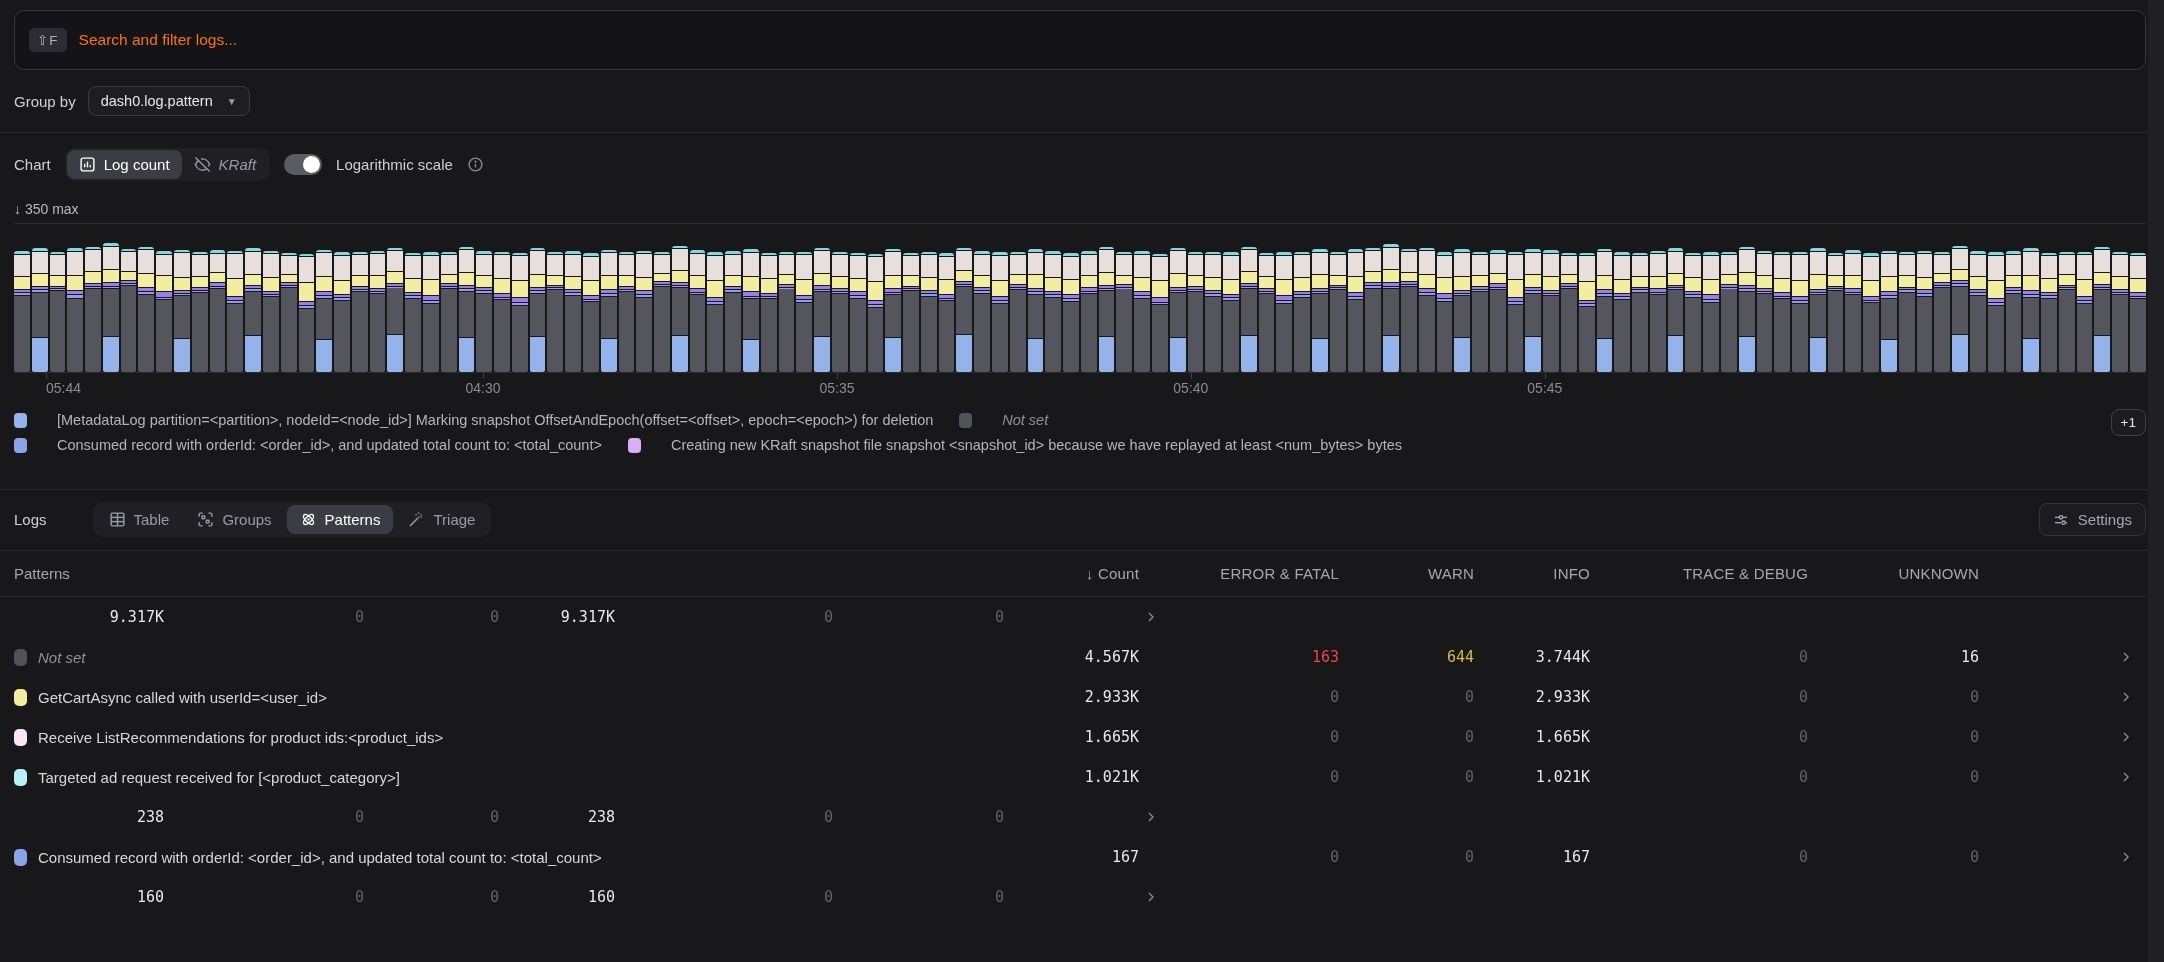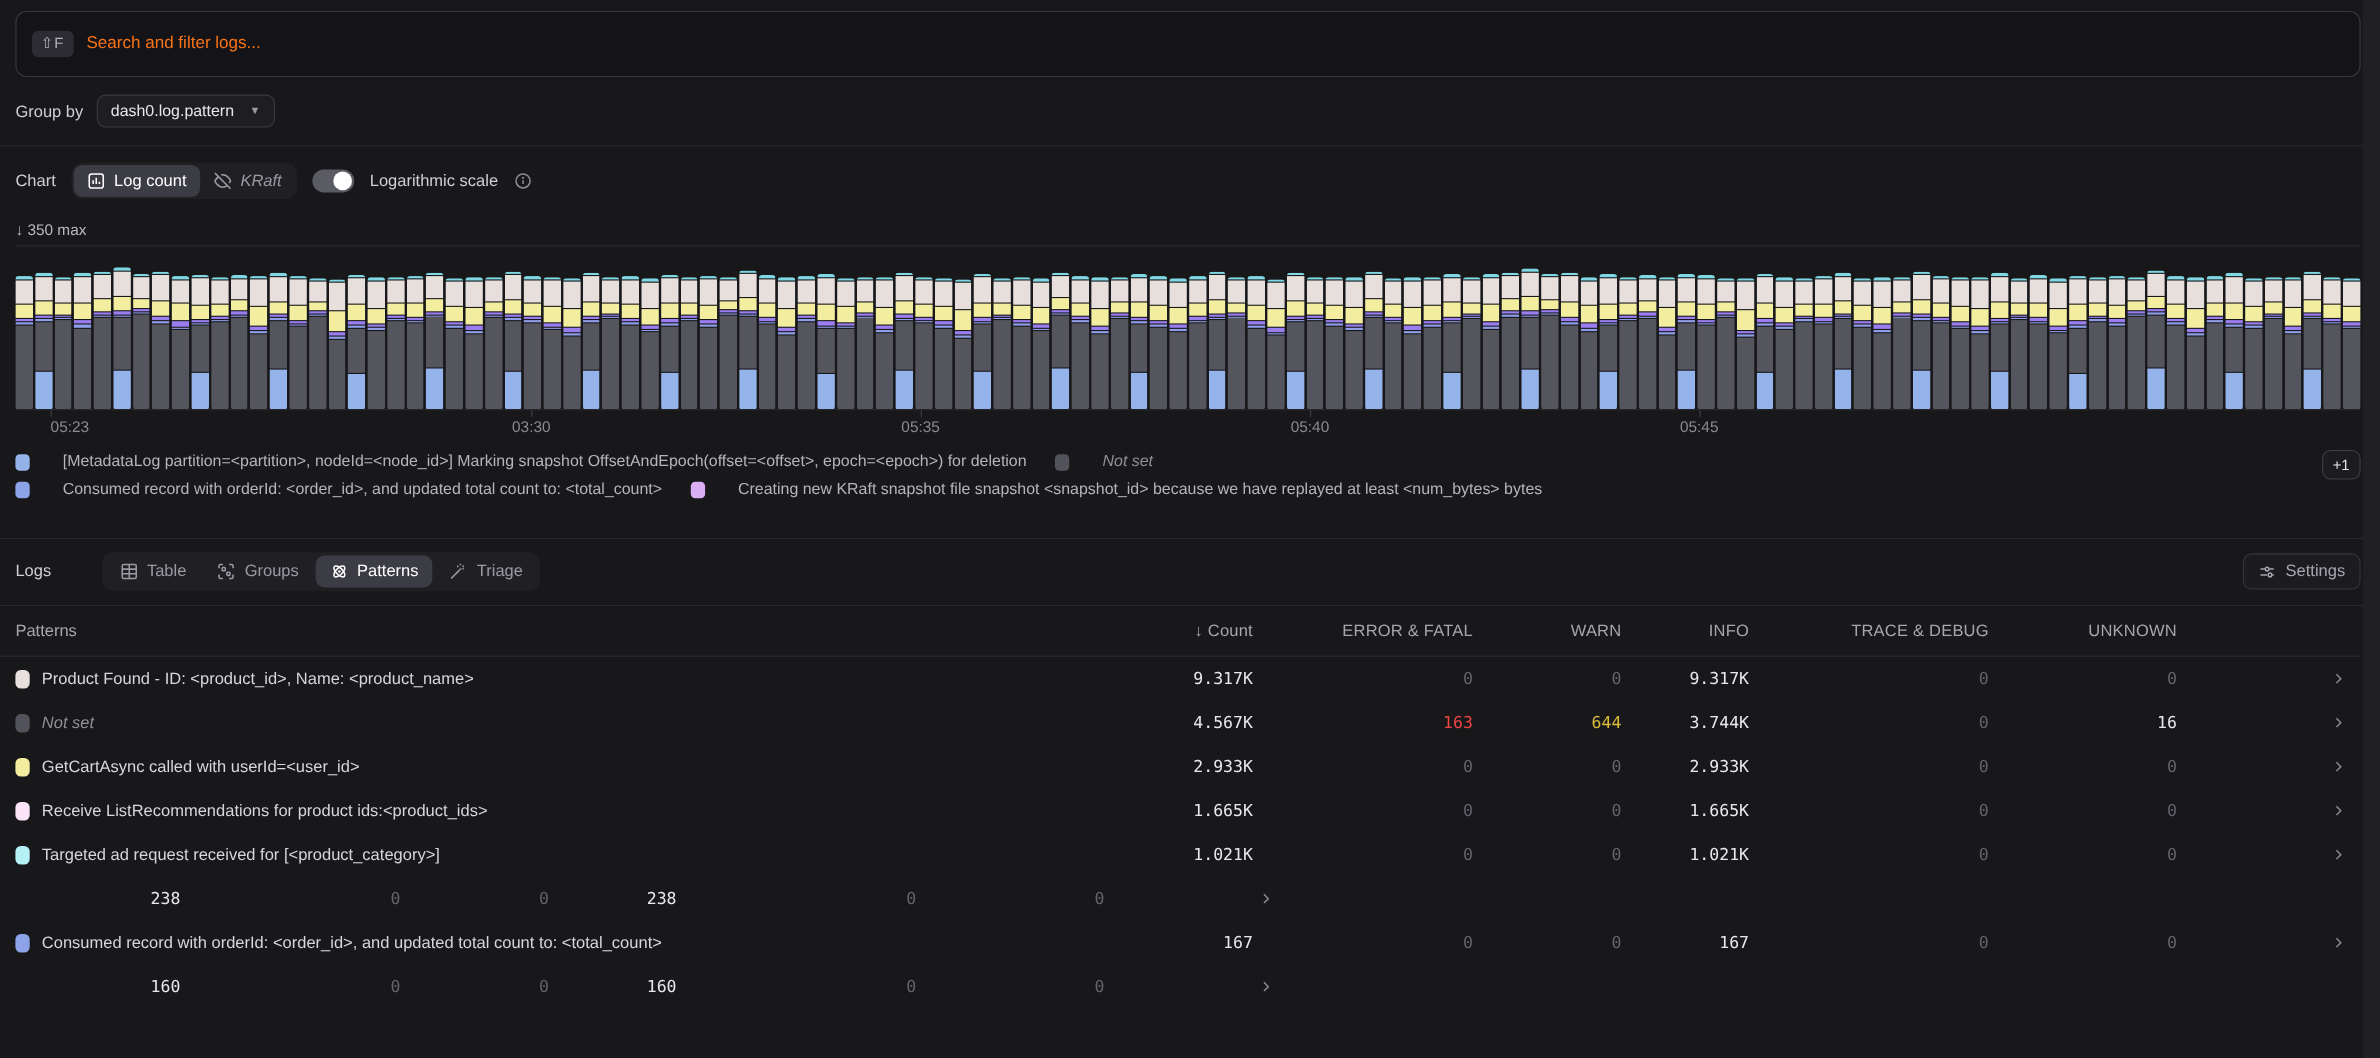--- a/index.html
+++ b/index.html
@@ -1168,23 +1168,23 @@
       <div class="seg" style="height: 72.6px; background: rgb(85, 85, 94);"></div>
       <div class="seg" style="height: 1.7px; background: rgb(143, 158, 232);"></div>
       <div class="seg" style="height: 2.5px; background: rgb(154, 126, 240);"></div>
       <div class="seg" style="height: 13.3px; background: rgb(243, 237, 160);"></div>
       <div class="seg" style="height: 21.7px; background: rgb(231, 223, 220);"></div>
       <div class="seg" style="height: 2.5px; background: rgb(127, 216, 227);"></div>
     </div>
   </div>
 <div class="axis" id="axis">
     <span class="tick-line" style="left: 1.5%;"></span>
-    <span class="tick-label" style="left: 1.5%;">05:23</span>
+    <span class="tick-label" style="left: 1.5%;">05:44</span>
     <span class="tick-line" style="left: 22%;"></span>
-    <span class="tick-label" style="left: 22%; transform: translateX(-50%);">03:30</span>
+    <span class="tick-label" style="left: 22%; transform: translateX(-50%);">04:30</span>
     <span class="tick-line" style="left: 38.6%;"></span>
     <span class="tick-label" style="left: 38.6%; transform: translateX(-50%);">05:35</span>
     <span class="tick-line" style="left: 55.2%;"></span>
     <span class="tick-label" style="left: 55.2%; transform: translateX(-50%);">05:40</span>
     <span class="tick-line" style="left: 71.8%;"></span>
     <span class="tick-label" style="left: 71.8%; transform: translateX(-50%);">05:45</span>
   </div>
 
 <div class="legend" id="legend">
   <button class="overflow-badge">+1</button>
@@ -1285,24 +1285,20 @@
   <span class="ncol col-count">↓ <span>Count</span></span>
   <span class="ncol col-error">ERROR &amp; FATAL</span>
   <span class="ncol col-warn">WARN</span>
   <span class="ncol col-info">INFO</span>
   <span class="ncol col-trace">TRACE &amp; DEBUG</span>
   <span class="ncol col-unknown">UNKNOWN</span>
   <span class="col-chev"></span>
 </div>
 <div id="tbody">
     <div class="trow">
-      <span class="pattern-cell">
-        <span class="row-chip" style="background: rgb(232, 224, 222);"></span>
-        <span class="pattern-text">Product Found - ID: &lt;product_id&gt;, Name: &lt;product_name&gt;</span>
-      </span>
       <span class="val mono col-count bright">9.317K</span>
       <span class="val mono col-error dim">0</span>
       <span class="val mono col-warn dim">0</span>
       <span class="val mono col-info bright">9.317K</span>
       <span class="val mono col-trace dim">0</span>
       <span class="val mono col-unknown dim">0</span>
       <span class="col-chev">
         <span class="chev">
           <svg width="16" height="16" viewBox="0 0 24 24" fill="none" stroke="currentColor" stroke-width="2">
             <polyline points="9 6 15 12 9 18"></polyline>

